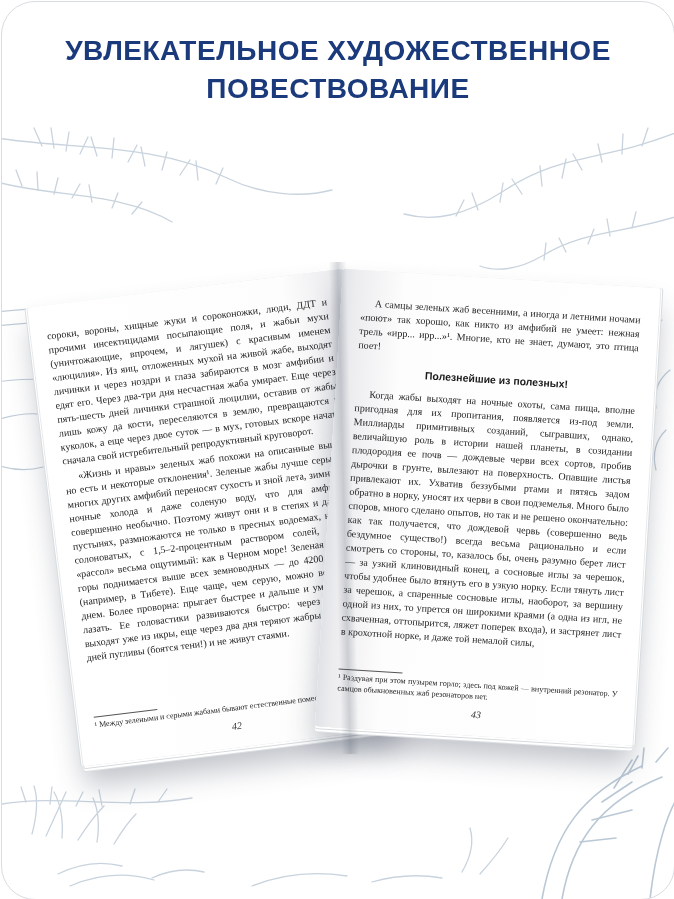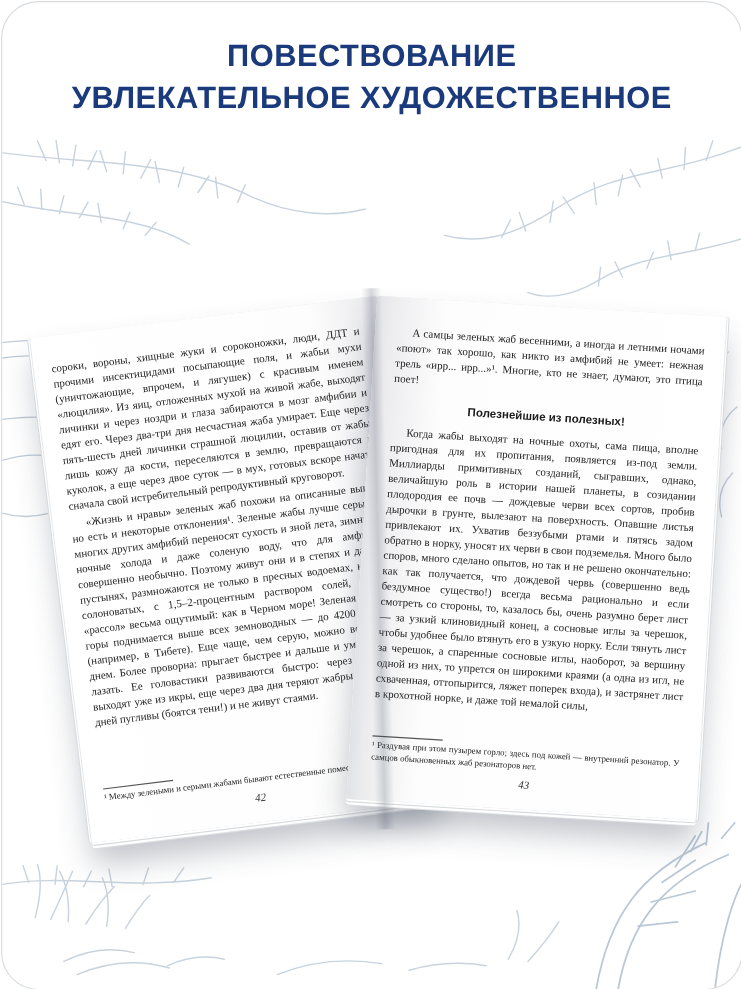--- a/index.html
+++ b/index.html
@@ -59,22 +59,22 @@
   .foot{margin-top:auto;font-size:8px;line-height:1.3;text-align:justify;}
   .foot::before{content:"";display:block;width:64px;border-top:1px solid #555;margin:0 0 3px 0;}
   .pageno{text-align:center;font-style:italic;font-size:10px;margin-top:6px;color:#333;}
 </style>
 </head>
 <body>
 
 <div class="frame">
 
   <div class="header">
+    <span class="t">УВЛЕКАТЕЛЬНОЕ ХУДОЖЕСТВЕННОЕ</span>
     <span class="t">ПОВЕСТВОВАНИЕ</span>
-    <span class="t">УВЛЕКАТЕЛЬНОЕ ХУДОЖЕСТВЕННОЕ</span>
   </div>
 
   <svg class="sketch sketch-top" width="672" height="420" viewBox="0 0 672 420">
     <g stroke="#c6d1dc" fill="none" stroke-width="1.3" stroke-linecap="round" opacity="0.95">
       <path d="M-5,18 C70,30 150,22 225,58 C260,75 300,78 330,70"></path>
       <path d="M40,26 l-8,-18 M52,28 l-3,-20 M64,31 l3,-19 M78,34 l8,-17 M95,36 l-6,-19 M110,38 l2,-20 M126,42 l9,-17 M143,46 l-4,-19 M160,50 l5,-18 M178,55 l10,-15 M196,60 l-2,-19 M214,64 l7,-16"></path>
       <path d="M-5,62 C50,77 120,72 170,102"></path>
       <path d="M20,66 l-6,-16 M36,70 l-1,-18 M52,74 l4,-16 M70,78 l8,-14 M90,82 l-3,-17 M110,88 l6,-15 M130,94 l10,-12"></path>
       <path d="M676,12 C600,42 560,32 500,72 C462,96 432,102 402,94"></path>
       <path d="M640,26 l6,-18 M620,34 l1,-20 M600,42 l-4,-18 M580,50 l-9,-16 M560,58 l4,-19 M540,66 l-2,-20 M520,74 l-10,-15 M498,82 l3,-19 M476,90 l-6,-17 M454,96 l8,-16"></path>

